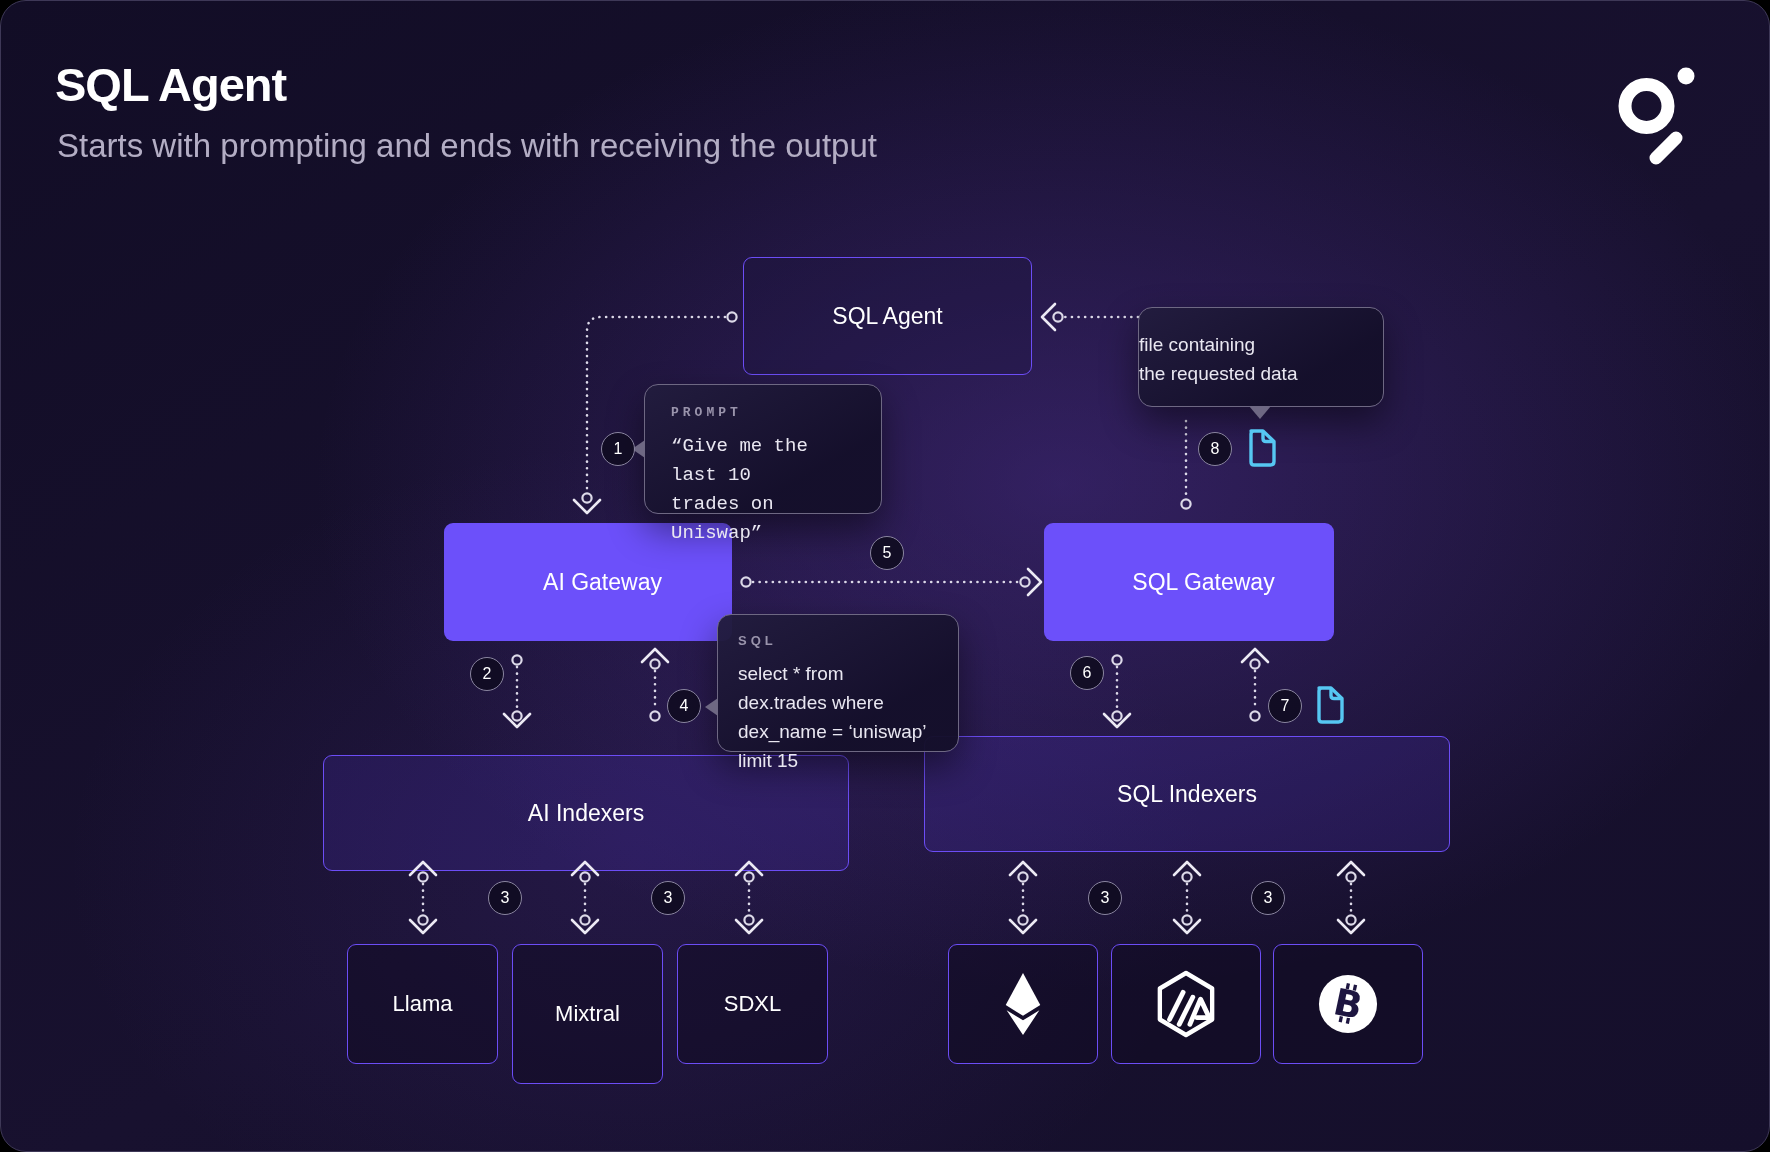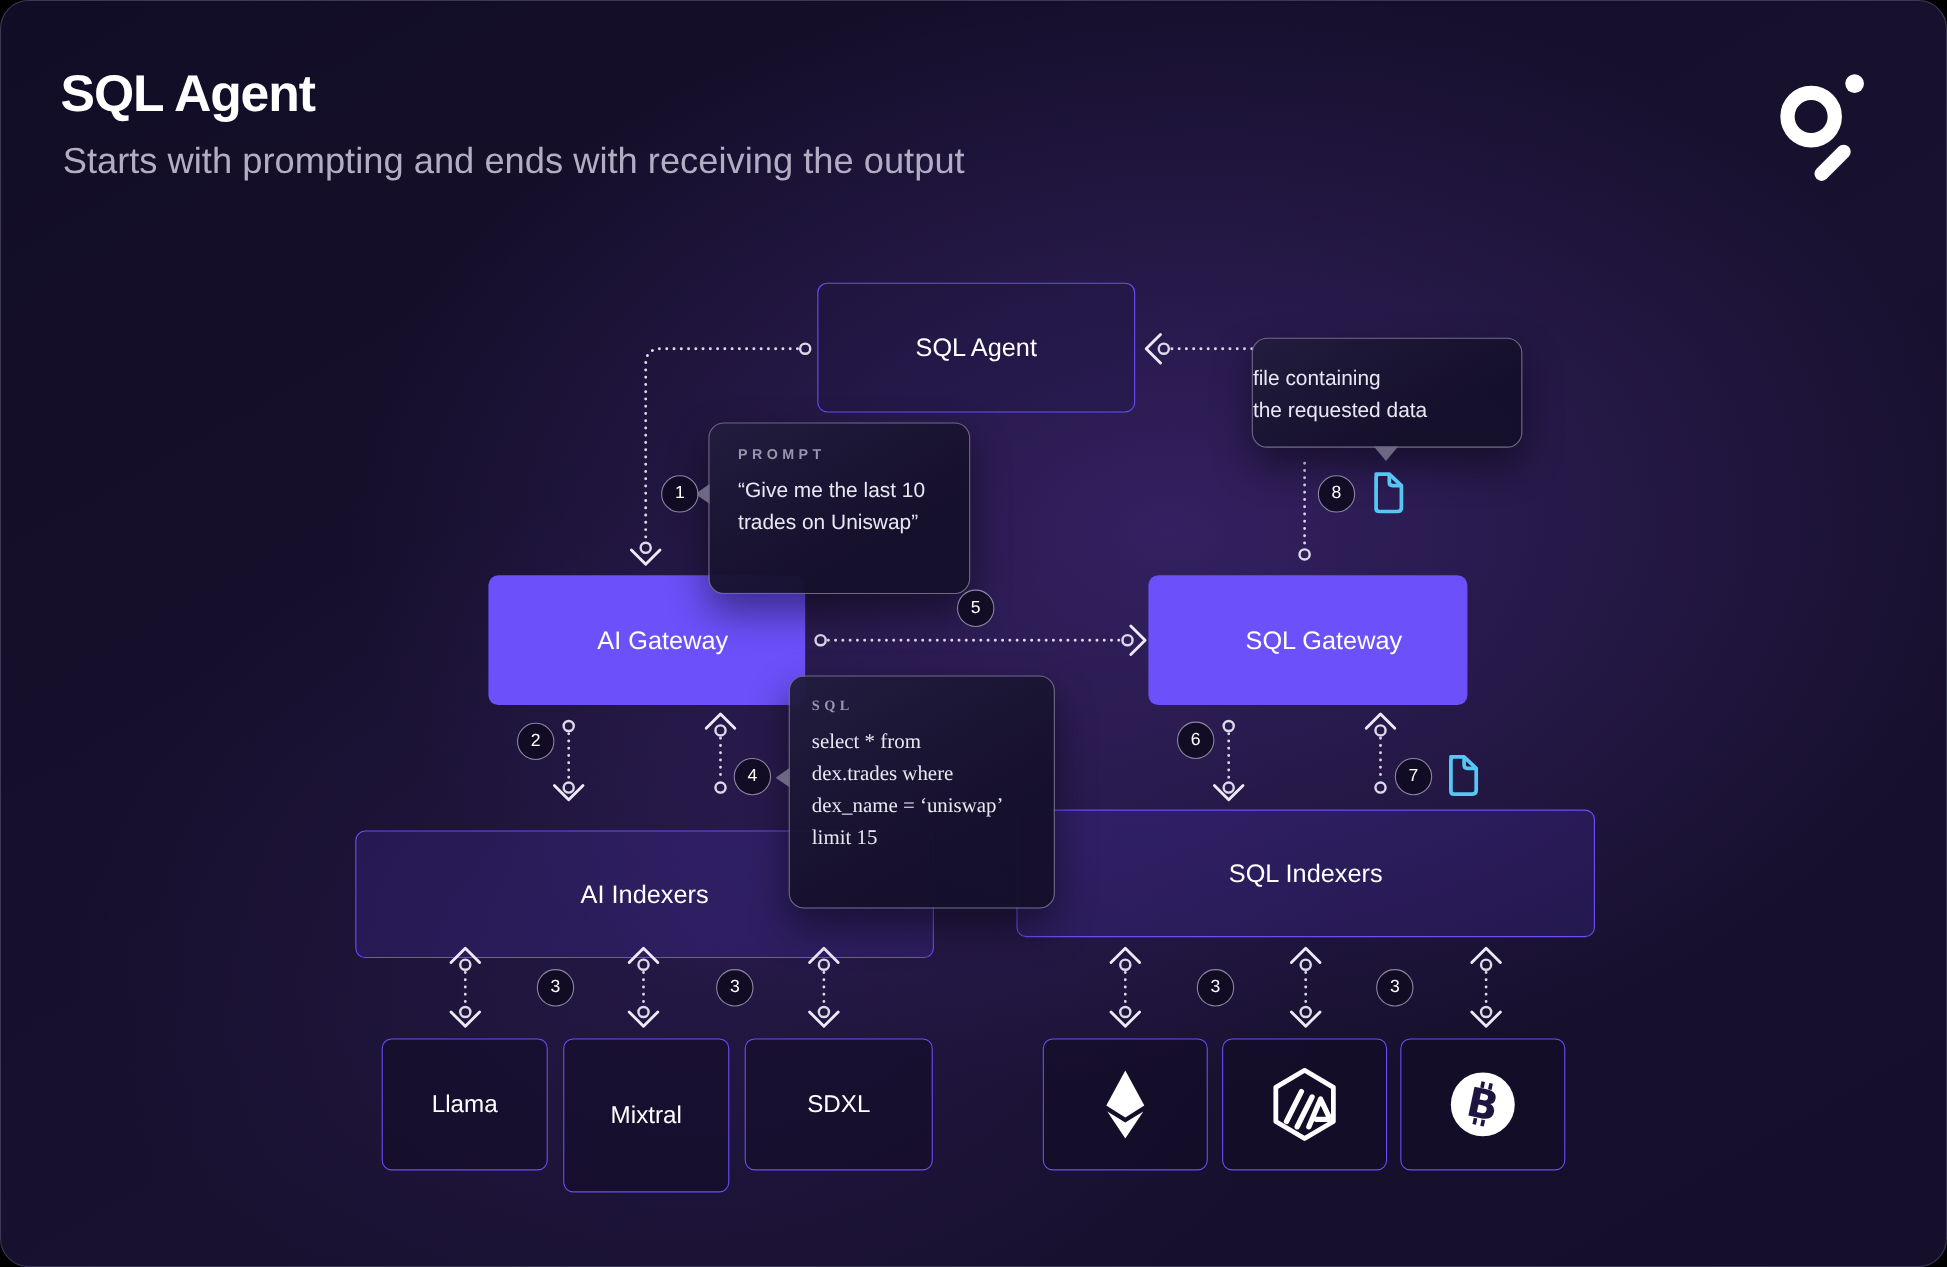--- a/index.html
+++ b/index.html
@@ -58,21 +58,21 @@
   </svg>
 
   <div class="node outline" style="left:742px;top:256px;width:289px;height:118px;">SQL Agent</div>
   <div class="node solid" style="left:443px;top:522px;width:288px;height:118px;">AI Gateway</div>
   <div class="node solid" style="left:1043px;top:522px;width:290px;height:118px;">SQL Gateway</div>
   <div class="node panel" style="left:322px;top:754px;width:526px;height:116px;">AI Indexers</div>
   <div class="node panel" style="left:923px;top:735px;width:526px;height:116px;">SQL Indexers</div>
 
   <div class="node model" style="left:346px;top:943px;width:151px;height:120px;">Llama</div>
   <div class="node model" style="left:511px;top:943px;width:151px;height:140px;">Mixtral</div>
-  <div class="node model" style="left:676px;top:943px;width:171px;height:120px;">SDXL</div>
+  <div class="node model" style="left:676px;top:943px;width:151px;height:120px;">SDXL</div>
 
   <div class="node model" style="left:947px;top:943px;width:150px;height:120px;">
     <svg width="40" height="62" viewBox="0 0 44 68">
       <polygon points="22,0 41,35 22,47 3,35" fill="#fff"></polygon>
       <polygon points="22,68 40,41 22,52 4,41" fill="#fff"></polygon>
     </svg>
   </div>
   <div class="node model" style="left:1110px;top:943px;width:150px;height:120px;">
     <svg width="62" height="68" viewBox="0 0 64 70">
       <polygon points="32,3 59,19 59,51 32,67 5,51 5,19" fill="none" stroke="#fff" stroke-width="4.5" stroke-linejoin="round"></polygon>
@@ -179,28 +179,28 @@
     </g>
     <g>
       <polyline class="chev" points="1337,874 1350,861 1363,874"></polyline>
       <circle class="dotc" cx="1350" cy="876" r="4.6"></circle>
       <path class="dots" d="M1350 883 L1350 912"></path>
       <circle class="dotc" cx="1350" cy="919" r="4.6"></circle>
       <polyline class="chev" points="1337,919 1350,932 1363,919"></polyline>
     </g>
   </svg>
 
-  <div class="tooltip" style="left:643px;top:383px;width:238px;height:156px;padding:20px 26px;">
+  <div class="tooltip" style="left:643px;top:383px;width:238px;height:130px;padding:20px 26px;font-family:Liberation Mono, monospace;">
     <div class="ptr-left" style="top:55px;"></div>
     <div class="tt-label">PROMPT</div>
     <div class="tt-line" style="margin-top:12px;">“Give me the last 10</div>
     <div class="tt-line">trades on Uniswap”</div>
   </div>
 
-  <div class="tooltip" style="left:716px;top:613px;width:242px;height:212px;padding:18px 20px;font-family:Liberation Serif, serif;">
+  <div class="tooltip" style="left:716px;top:613px;width:242px;height:138px;padding:18px 20px;">
     <div class="ptr-left" style="top:83px;"></div>
     <div class="tt-label">SQL</div>
     <div class="tt-line" style="margin-top:11px;">select * from</div>
     <div class="tt-line">dex.trades where</div>
     <div class="tt-line">dex_name = ‘uniswap’</div>
     <div class="tt-line">limit 15</div>
   </div>
 
   <div class="tooltip" style="left:1137px;top:306px;width:246px;height:100px;padding:22px 0;">
     <div class="ptr-down" style="left:110px;"></div>

